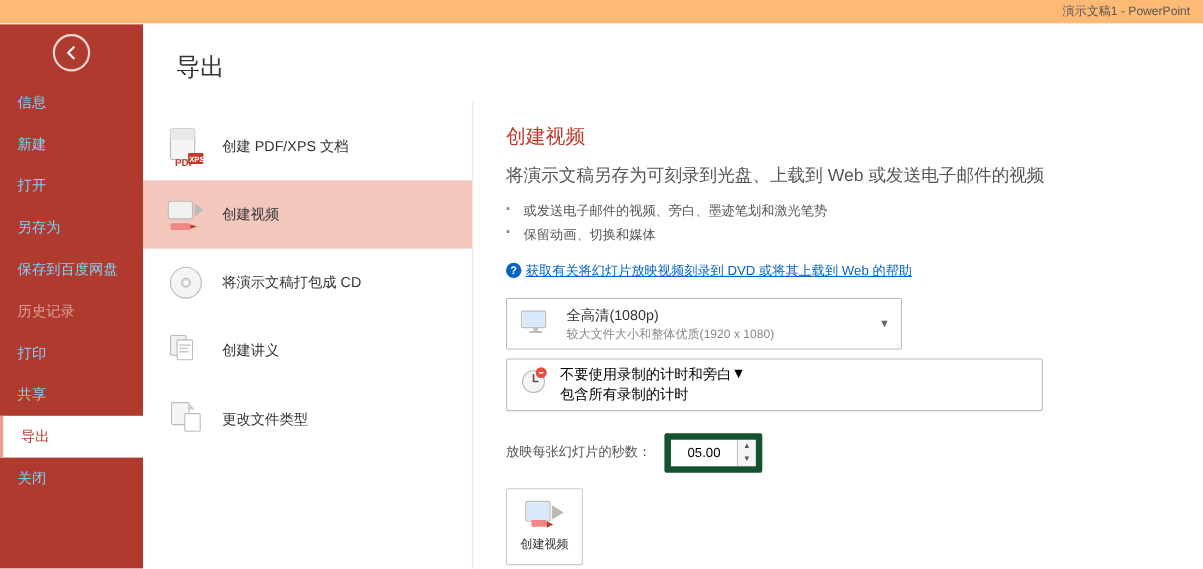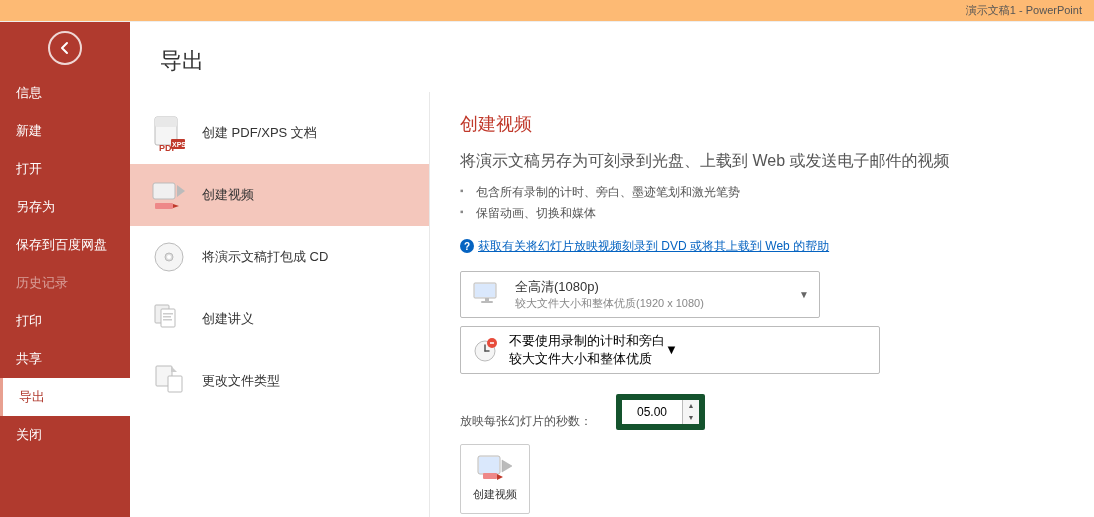--- a/index.html
+++ b/index.html
@@ -48,21 +48,21 @@
       display: flex;
       align-items: center;
       justify-content: center;
       font-size: 16px;
       color: #fff;
     }
 
     .sidebar-item {
       padding: 10px 16px;
       font-size: 13px;
-      color: #ffffff;
+      color: #7dd3fc;
       cursor: pointer;
       white-space: nowrap;
     }
 
     .sidebar-item.active {
       background: #fff;
       color: #b03a2e;
       border-left: 3px solid #e8a090;
     }
 
@@ -239,23 +239,23 @@
     }
 
     .dropdown-control .arrow {
       font-size: 10px;
       color: #666;
       margin-left: 8px;
     }
 
     .seconds-row {
       display: flex;
-      align-items: flex-end;
+      align-items: center;
       margin: 10px 0 14px 0;
-      gap: 24px;
+      gap: 12px;
     }
 
     .seconds-label {
       font-size: 12px;
       color: #555;
     }
 
     .seconds-input-wrap {
       display: flex;
       align-items: center;
@@ -317,25 +317,24 @@
     }
 
     .create-video-btn .btn-label {
       font-size: 11px;
       color: #333;
     }
 
     
     .dropdown-second-row {
       display: flex;
-      align-items: center;
       border: 1px solid #bbb;
       border-radius: 2px;
       padding: 5px 10px;
-      width: 420px;
+      width: 488px;
       cursor: pointer;
       background: #fff;
       margin-bottom: 20px;
     }
 
     .dropdown-second-row .icon-area2 {
       width: 28px;
       height: 28px;
       margin-right: 10px;
       display: flex;
@@ -462,21 +461,21 @@
           <span class="menu-item-label">更改文件类型</span>
         </div>
 
       </div>
 
       <div class="detail-panel">
         <div class="detail-title">创建视频</div>
         <div class="detail-desc">将演示文稿另存为可刻录到光盘、上载到 Web 或发送电子邮件的视频</div>
 
         <ul class="detail-bullets">
-          <li>包含所有录制的计时、旁白、墨迹笔划和激光笔势</li>
+          <li>或发送电子邮件的视频、旁白、墨迹笔划和激光笔势</li>
           <li>保留动画、切换和媒体</li>
         </ul>
 
         <div class="detail-link">
           <span class="help-icon">?</span>
           <span>获取有关将幻灯片放映视频刻录到 DVD 或将其上载到 Web 的帮助</span>
         </div>
 
         <div class="control-row">
           <div class="dropdown-control">
@@ -502,21 +501,21 @@
               <svg width="26" height="26" viewBox="0 0 26 26">
                 <circle cx="13" cy="14" r="10" fill="#f5f5f5" stroke="#bbb" stroke-width="1"></circle>
                 <line x1="13" y1="14" x2="13" y2="8" stroke="#555" stroke-width="1.5" stroke-linecap="round"></line>
                 <line x1="13" y1="14" x2="17" y2="14" stroke="#555" stroke-width="1.5" stroke-linecap="round"></line>
                 <circle cx="20" cy="6" r="5" fill="#e74c3c"></circle>
                 <line x1="18" y1="6" x2="22" y2="6" stroke="white" stroke-width="1.5"></line>
               </svg>
             </div>
             <div class="text-area">
               <div class="main-text">不要使用录制的计时和旁白</div>
-              <div class="sub-text">较大文件大小和整体优质</div>
+              <div class="sub-text">包含所有录制的计时</div>
             </div>
             <span class="arrow">▼</span>
           </div>
         </div>
 
         <div class="seconds-row">
           <span class="seconds-label">放映每张幻灯片的秒数：</span>
           <div class="seconds-input-wrap">
             <input class="seconds-input" type="text" value="05.00" style="">
             <div class="spinner-btns">

